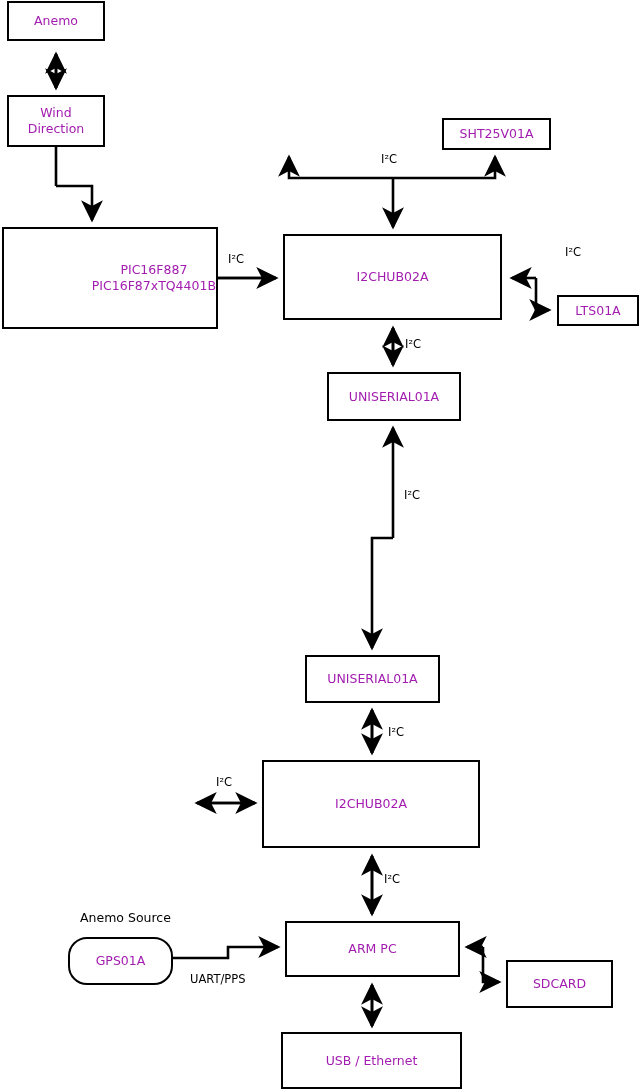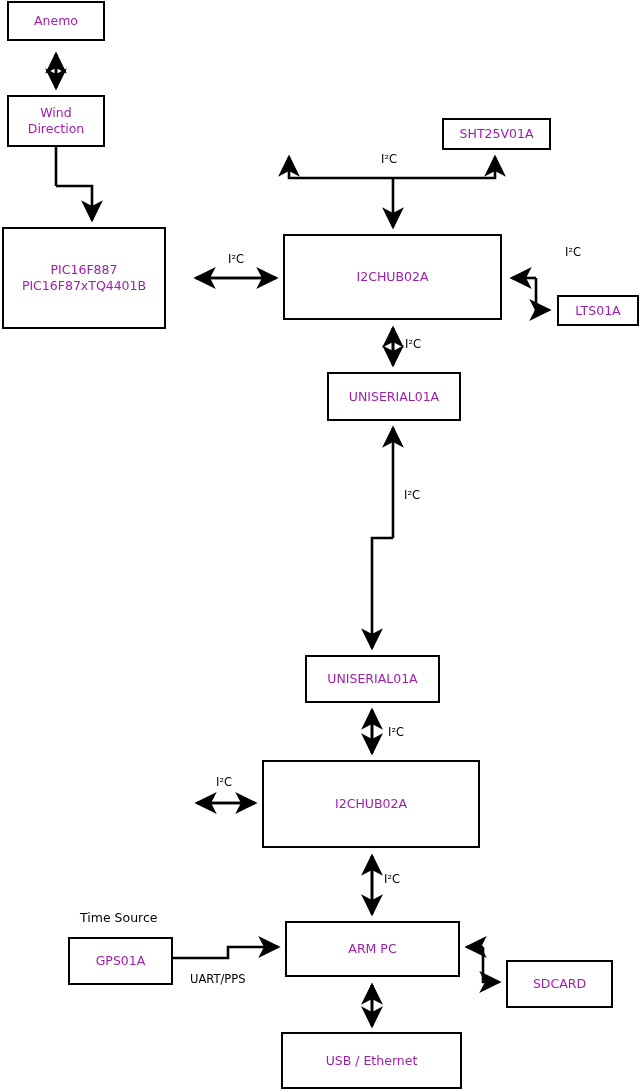--- a/index.html
+++ b/index.html
@@ -67,21 +67,21 @@
     </g>
   </svg>
 
   <div class="node" style="left:7px;top:1px;width:98px;height:40px;">
     <span class="lbl">Anemo</span>
   </div>
   <div class="node" style="left:7px;top:95px;width:98px;height:52px;">
     <span class="lbl">Wind
 Direction</span>
   </div>
-  <div class="node" style="left:2px;top:227px;width:164px;height:102px;">
+  <div class="node" style="left:2px;top:227px;width:216px;height:102px;justify-content:flex-end;">
     <span class="lbl">PIC16F887
 PIC16F87xTQ4401B</span>
   </div>
   <div class="node" style="left:442px;top:118px;width:109px;height:32px;">
     <span class="lbl">SHT25V01A</span>
   </div>
   <div class="node" style="left:283px;top:234px;width:219px;height:86px;">
     <span class="lbl">I2CHUB02A</span>
   </div>
   <div class="node" style="left:557px;top:295px;width:82px;height:31px;justify-content:center;">
@@ -89,21 +89,21 @@
   </div>
   <div class="node" style="left:327px;top:372px;width:134px;height:49px;">
     <span class="lbl">UNISERIAL01A</span>
   </div>
   <div class="node" style="left:305px;top:655px;width:135px;height:48px;">
     <span class="lbl">UNISERIAL01A</span>
   </div>
   <div class="node" style="left:262px;top:760px;width:218px;height:88px;">
     <span class="lbl">I2CHUB02A</span>
   </div>
-  <div class="node" style="left:68px;top:937px;width:105px;height:48px;">
+  <div class="node" style="left:68px;top:937px;width:105px;height:48px;border-radius:19px;">
     <span class="lbl">GPS01A</span>
   </div>
   <div class="node" style="left:285px;top:921px;width:175px;height:56px;">
     <span class="lbl">ARM PC</span>
   </div>
   <div class="node" style="left:506px;top:960px;width:107px;height:48px;">
     <span class="lbl">SDCARD</span>
   </div>
   <div class="node" style="left:281px;top:1032px;width:181px;height:57px;">
     <span class="lbl">USB / Ethernet</span>
@@ -112,15 +112,15 @@
   <div class="edge-label" style="left:381px;top:152px;">I²C</div>
   <div class="edge-label" style="left:228px;top:252px;">I²C</div>
   <div class="edge-label" style="left:565px;top:245px;">I²C</div>
   <div class="edge-label" style="left:405px;top:337px;">I²C</div>
   <div class="edge-label" style="left:404px;top:488px;">I²C</div>
   <div class="edge-label" style="left:388px;top:725px;">I²C</div>
   <div class="edge-label" style="left:216px;top:775px;">I²C</div>
   <div class="edge-label" style="left:384px;top:872px;">I²C</div>
   <div class="edge-label" style="left:190px;top:972px;">UART/PPS</div>
 
-  <div class="free-label" style="left:80px;top:910px;">Time Source</div>
+  <div class="free-label" style="left:80px;top:910px;">Anemo Source</div>
 
 </div>
 
 </body></html>

